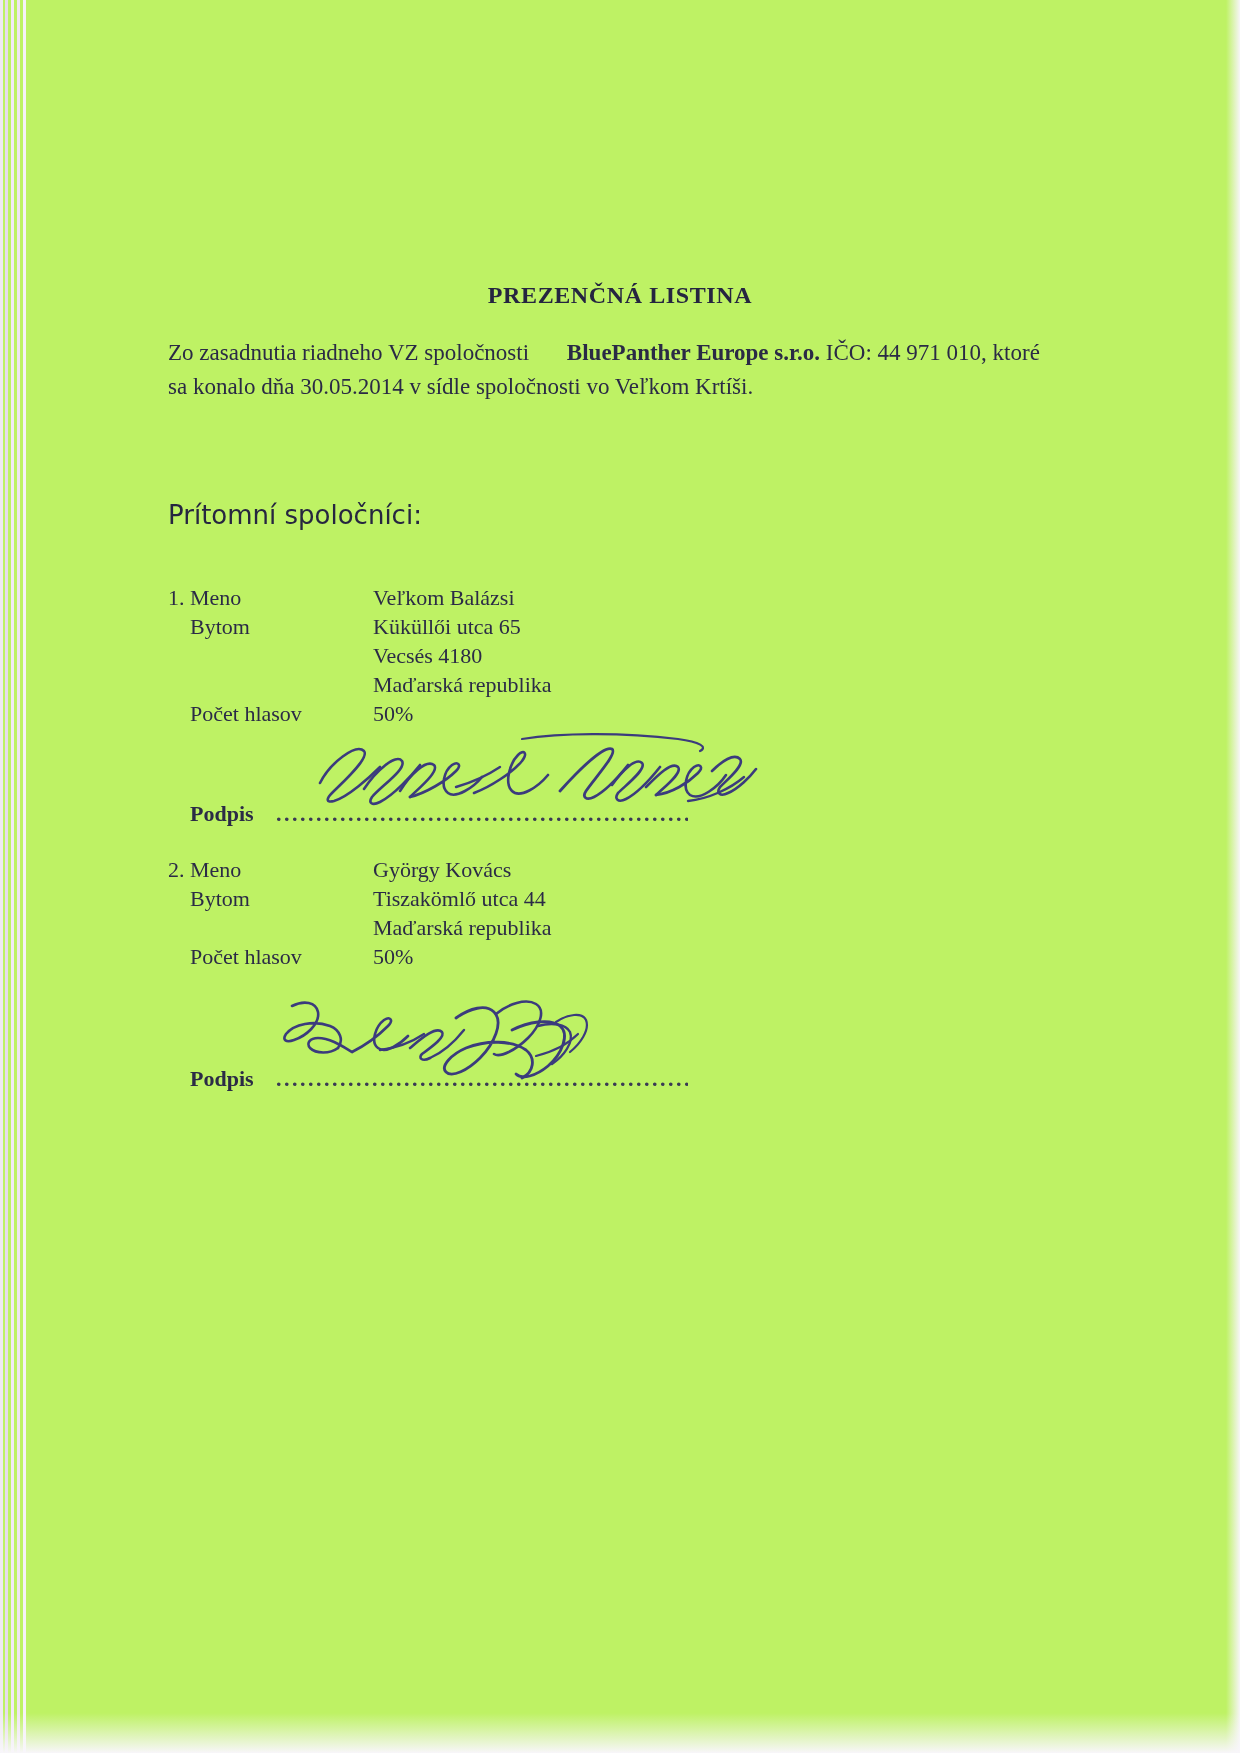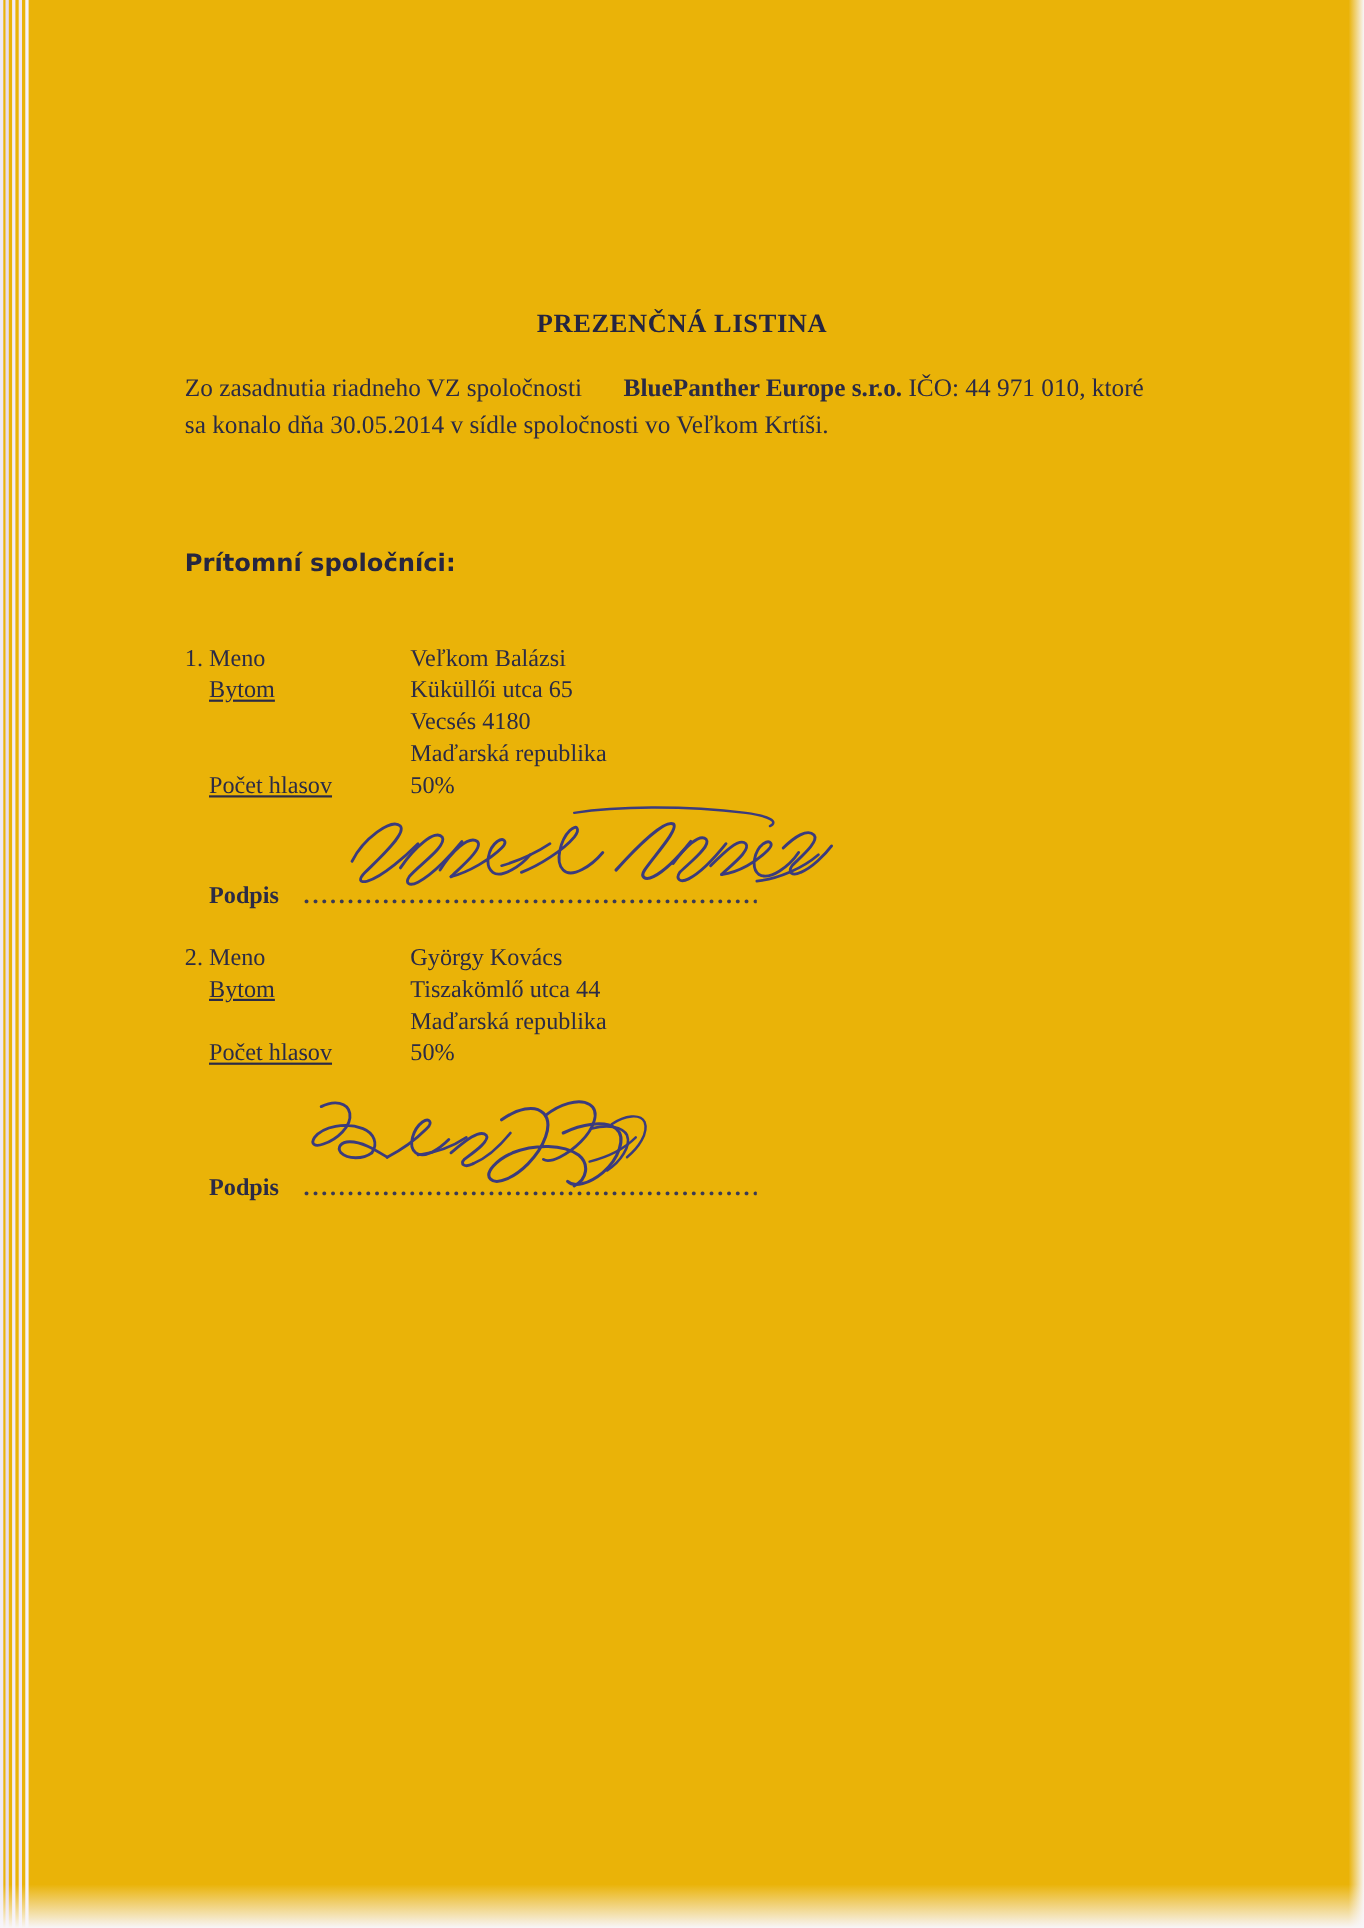--- a/index.html
+++ b/index.html
@@ -4,21 +4,21 @@
 <style>
   html, body {
     margin: 0;
     padding: 0;
     background: #ffffff;
   }
   .page {
     position: relative;
     width: 1240px;
     height: 1753px;
-    background: #eab308;
+    background: #bef264;
     overflow: hidden;
     font-family: "Liberation Serif", serif;
     color: #2b2b44;
   }
   
   .scan-edge {
     position: absolute;
     top: 0;
     bottom: 0;
     width: 3px;
@@ -61,22 +61,22 @@
     font-size: 23px;
     line-height: 34px;
     color: #2a2a45;
   }
   .intro b { font-weight: bold; margin-left: 32px; }
 
   .section-heading {
     position: absolute;
     left: 168px;
     top: 500px;
-    font-size: 22px;
-    font-weight: bold;
+    font-size: 26px;
+    font-weight: normal;
     font-family: "DejaVu Sans", sans-serif;
     color: #262640;
   }
 
   .person {
     position: absolute;
     left: 168px;
     width: 900px;
   }
   .person.p1 { top: 583px; }
@@ -89,21 +89,21 @@
   }
   .lbl {
     width: 205px;
     flex: 0 0 205px;
     color: #2b2b46;
   }
   .lbl.idx { width: 205px; }
   .val {
     color: #2b2b46;
   }
-  .row.indent .lbl { padding-left: 22px; width: 183px; flex: 0 0 183px; text-decoration: underline; }
+  .row.indent .lbl { padding-left: 22px; width: 183px; flex: 0 0 183px; }
 
   .sig-block {
     position: absolute;
     left: 190px;
     width: 640px;
     height: 110px;
     font-weight: bold;
   }
   .sig-block.s1 { top: 735px; }
   .sig-block.s2 { top: 1000px; }

